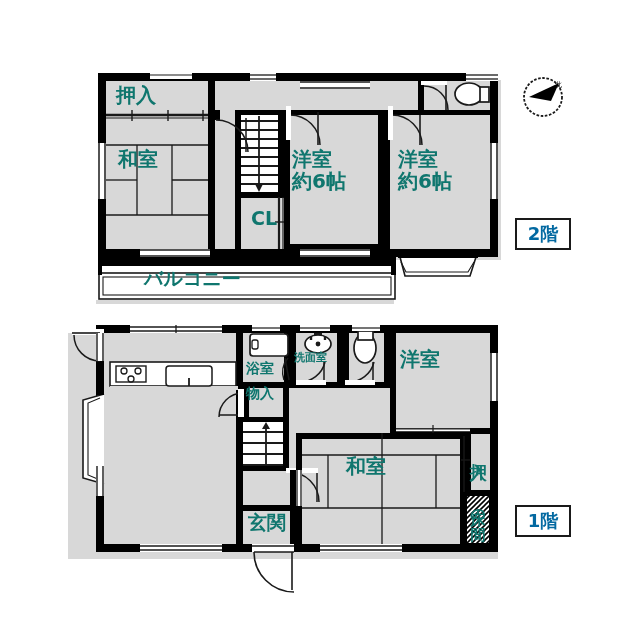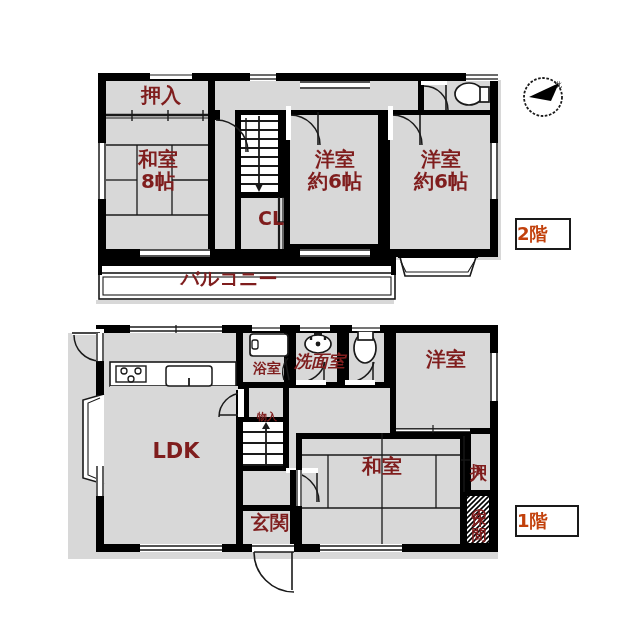--- a/index.html
+++ b/index.html
@@ -15,38 +15,37 @@
     overflow: hidden;
   }
   #plan {
     position: absolute;
     left: 0; top: 0;
     width: 619px;
     height: 631px;
   }
   .room-label {
     position: absolute;
-    text-align: center;
     line-height: 1.12;
-    color: #7f1d1d;
+    color: #0f766e;
     font-weight: bold;
     letter-spacing: 0px;
     white-space: nowrap;
     font-family: "DejaVu Sans", "Liberation Sans", sans-serif;
     pointer-events: none;
   }
   .floor-tag {
     position: absolute;
     border: 2px solid #1a1a1a;
     background: #fff;
     display: flex;
     align-items: center;
-    justify-content: flex-start;
+    justify-content: center;
     font-weight: bold;
-    color: #c2410c;
+    color: #0369a1;
     box-sizing: border-box;
   }
   .shadow-tag {
     position: absolute;
     background: #d8d8d8;
     z-index: -1;
   }
   .compass {
     position: absolute;
   }
@@ -425,21 +424,20 @@
     </g>
   </g>
 </svg>
 
 <div class="room-label" style="left:116px; top:84px; width:90px; font-size:20px;">
   <span>押入</span>
 </div>
 
 <div class="room-label" style="left:118px; top:148px; width:80px; font-size:20px;">
   <div>和室</div>
-  <div>8帖</div>
 </div>
 
 <div class="room-label" style="left:292px; top:148px; width:86px; font-size:20px;">
   <div>洋室</div>
   <div>約6帖</div>
 </div>
 
 <div class="room-label" style="left:398px; top:148px; width:86px; font-size:20px;">
   <div>洋室</div>
   <div>約6帖</div>
@@ -447,36 +445,35 @@
 
 <div class="room-label" style="left:251px; top:208px; width:40px; font-size:19px;">
   <span>CL</span>
 </div>
 
 <div class="room-label" style="left:144px; top:268px; width:170px; font-size:19px;">
   <span>バルコニー</span>
 </div>
 
 <div class="room-label" style="left:128px; top:440px; width:96px; font-size:21px;">
-  <div>LDK</div>
 </div>
 
 <div class="room-label" style="left:246px; top:361px; width:42px; font-size:14px;">
   <span>浴室</span>
 </div>
 
-<div class="room-label" style="left:294px; top:352px; width:48px; font-size:17px;font-style:italic;">
+<div class="room-label" style="left:294px; top:352px; width:48px; font-size:11px;">
   <span>洗面室</span>
 </div>
 
 <div class="room-label" style="left:400px; top:348px; width:92px; font-size:20px;">
   <div>洋室</div>
 </div>
 
-<div class="room-label" style="left:246px; top:411px; width:42px; font-size:10px;">
+<div class="room-label" style="left:246px; top:386px; width:42px; font-size:14px;">
   <span>物入</span>
 </div>
 
 <div class="room-label" style="left:346px; top:455px; width:72px; font-size:20px;">
   <div>和室</div>
 </div>
 
 <div class="room-label" style="left:469px; top:436px; width:18px; font-size:17px; line-height:1.05;">
   <span style="writing-mode:vertical-rl;">押入</span>
 </div>
@@ -488,21 +485,21 @@
 <div class="room-label" style="left:248px; top:512px; width:44px; font-size:19px;">
   <span>玄関</span>
 </div>
 
 <div class="shadow-tag" style="left:519px; top:222px; width:56px; height:32px;"></div>
 <div class="floor-tag" style="left:515px; top:218px; width:56px; height:32px; font-size:18px;">
   <span>2階</span>
 </div>
 
 <div class="shadow-tag" style="left:519px; top:509px; width:56px; height:32px;"></div>
-<div class="floor-tag" style="left:515px; top:505px; width:64px; height:32px; font-size:18px;">
+<div class="floor-tag" style="left:515px; top:505px; width:56px; height:32px; font-size:18px;">
   <span>1階</span>
 </div>
 
 <svg class="compass" style="left:521px; top:75px;" width="44" height="44" viewBox="0 0 44 44">
   <circle cx="22" cy="22" r="19" fill="#fff" stroke="#1a1a1a" stroke-width="1.8" stroke-dasharray="2.6 1.6"></circle>
   <path d="M38,8 L8,22 L30,26 Z" fill="#000"></path>
   <text x="34" y="12" font-size="7" font-family="'DejaVu Sans',sans-serif" fill="#000">北</text>
 </svg>
 
 </body></html>

